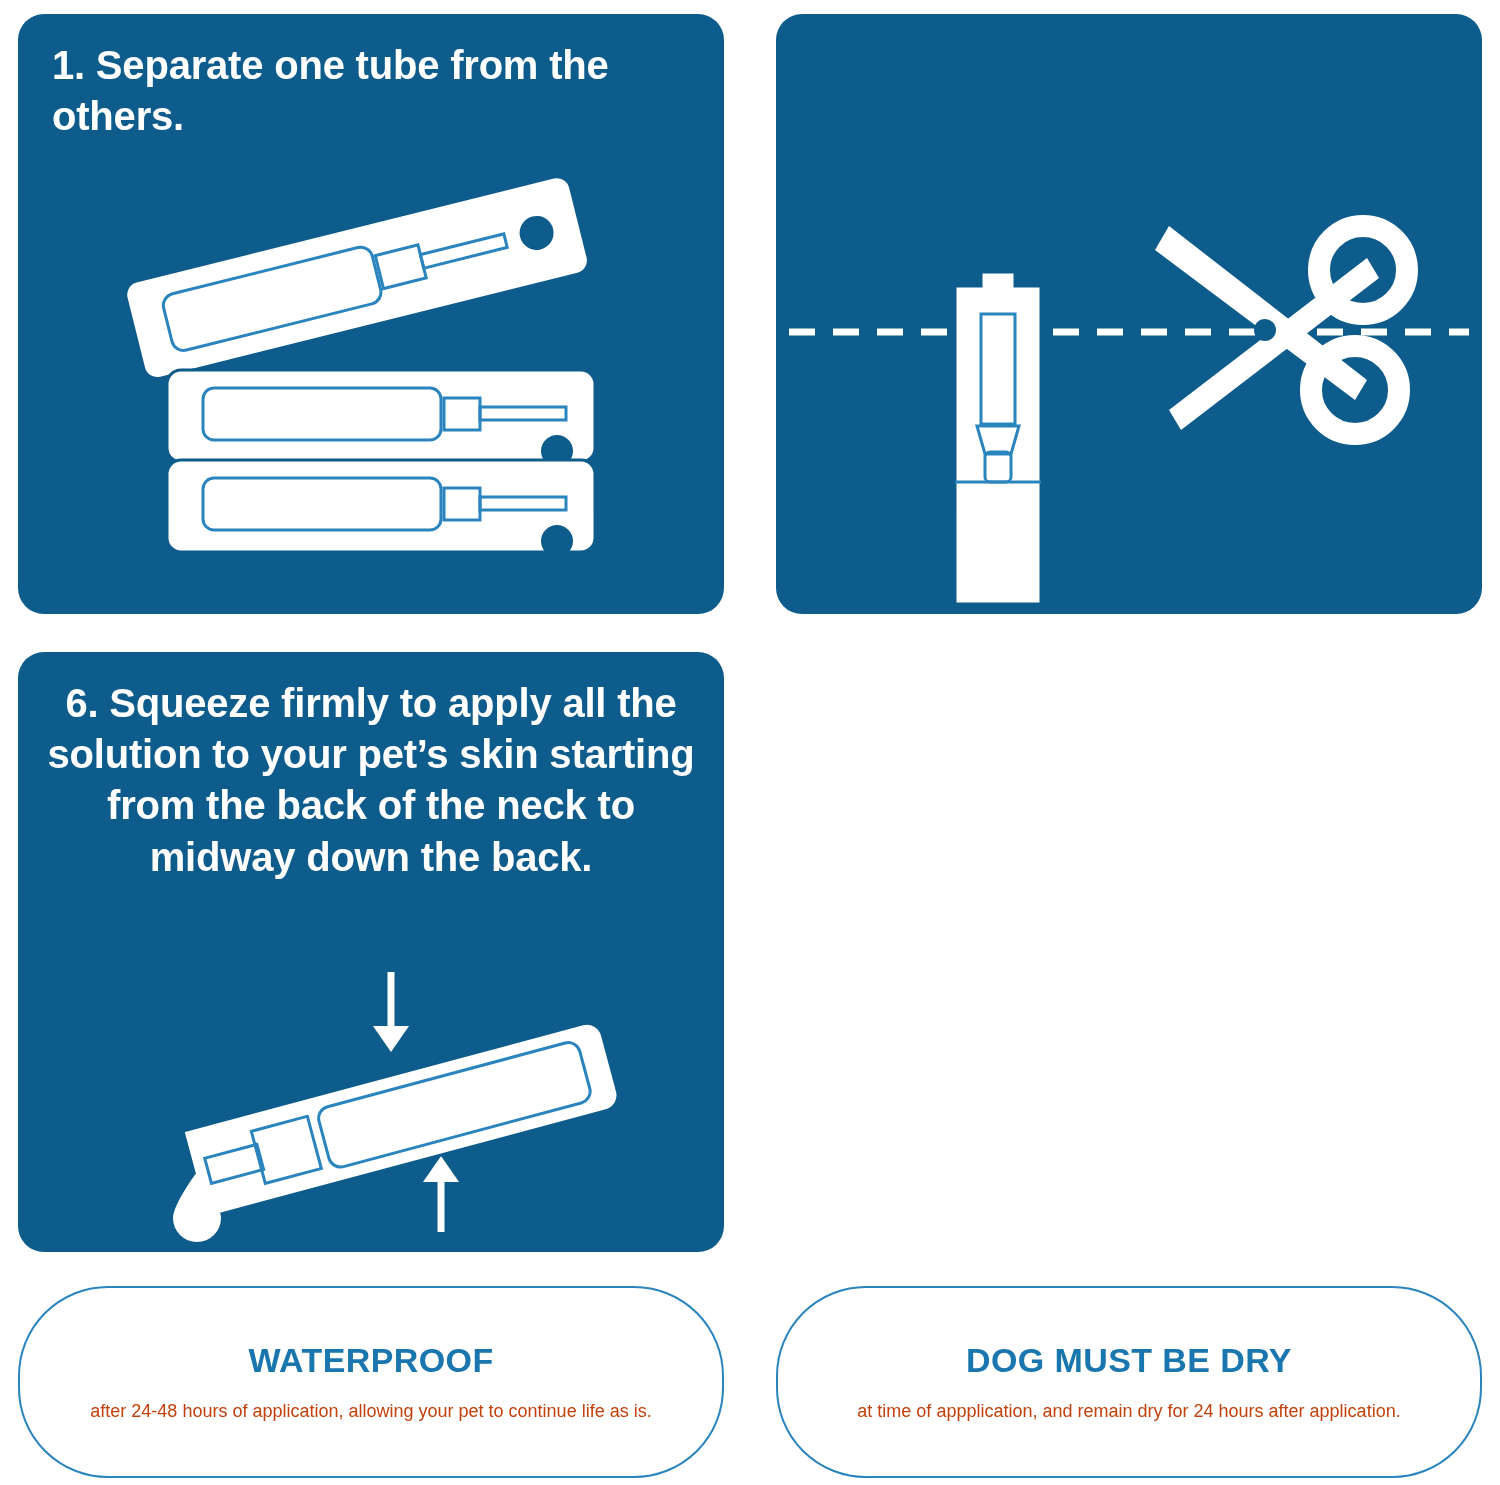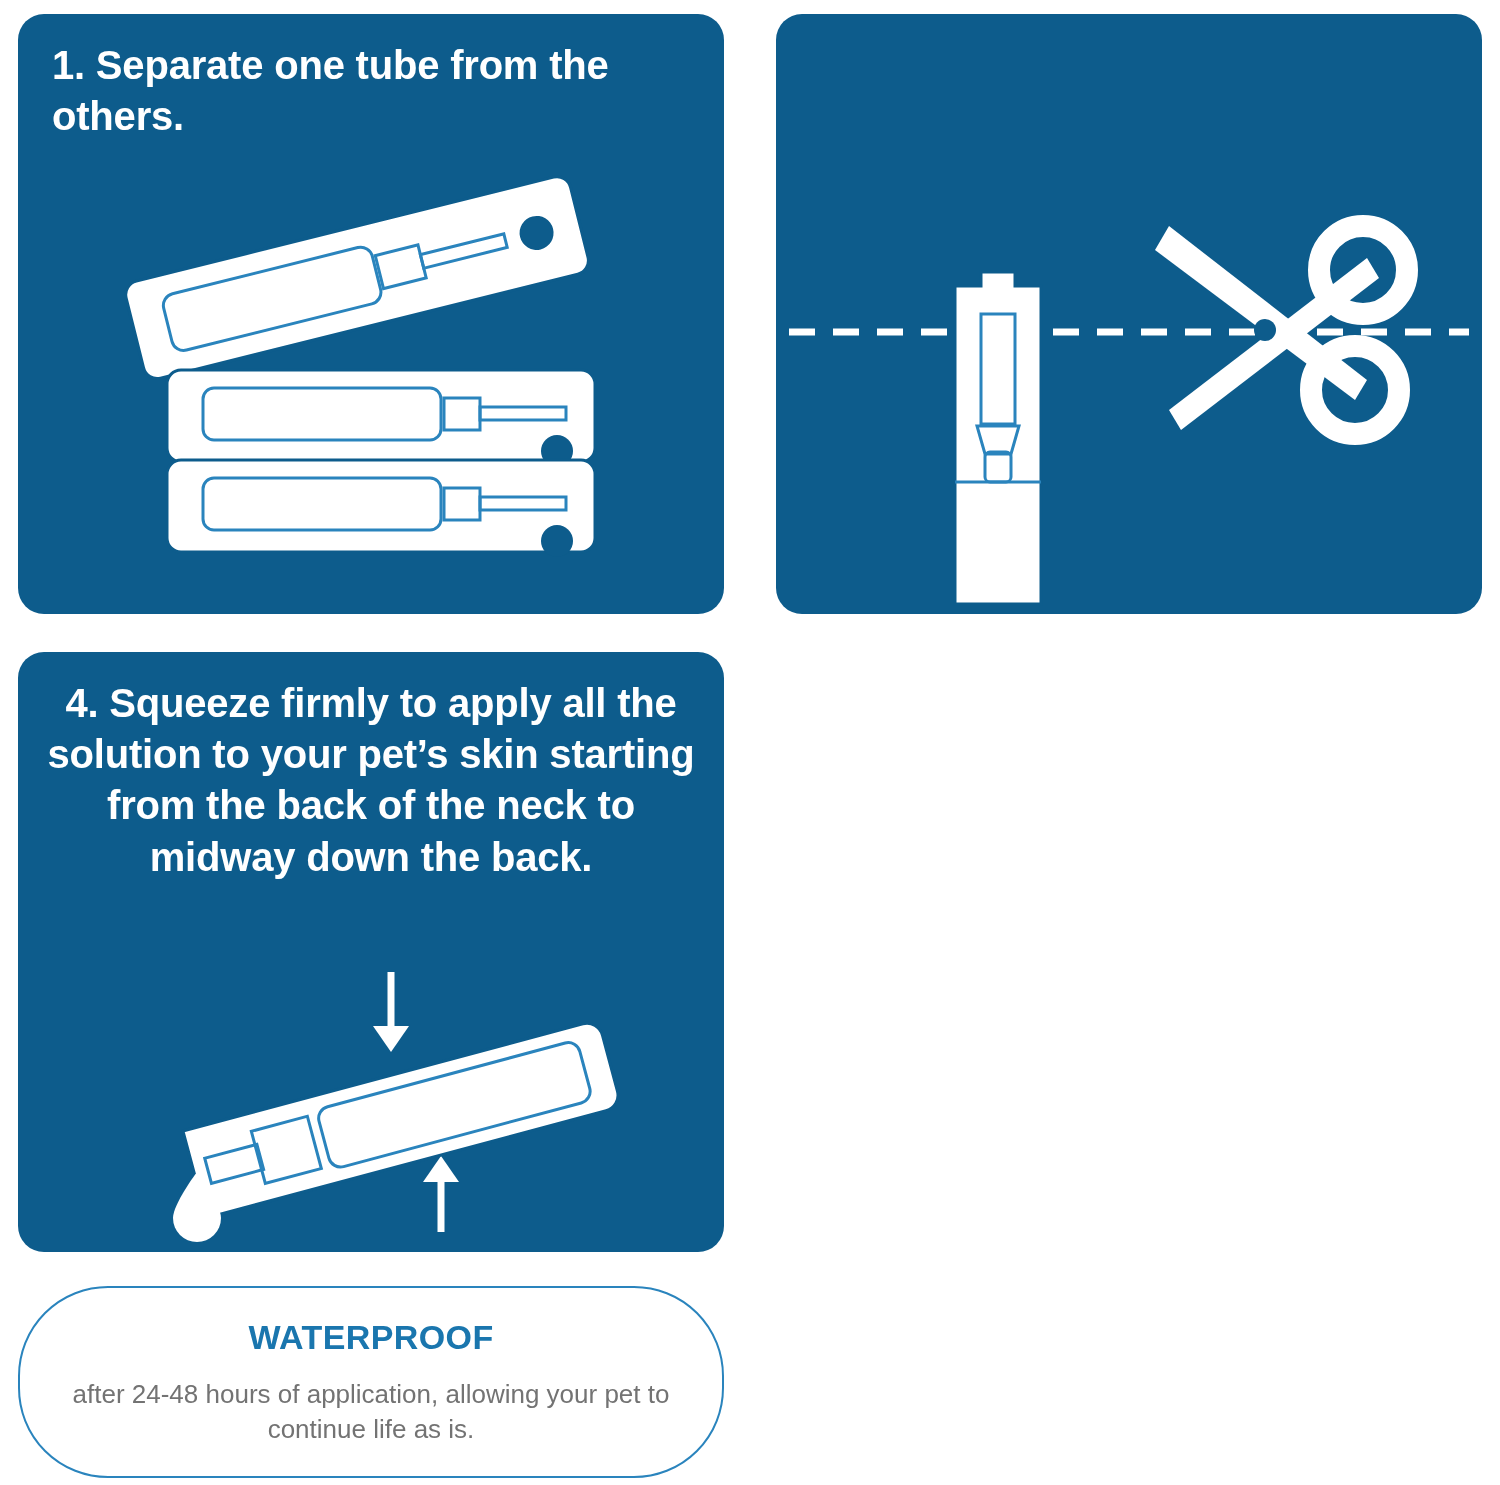--- a/index.html
+++ b/index.html
@@ -78,22 +78,22 @@
     text-align: center;
   }
   .pill-title {
     color: #1a76ae;
     font-size: 34px;
     font-weight: bold;
     letter-spacing: 0.4px;
     margin-bottom: 20px;
   }
   .pill-sub {
-    color: #737373;
-    font-size: 26px;
+    color: #c2410c;
+    font-size: 18px;
     line-height: 1.32;
   }
 </style>
 </head>
 <body>
 
 <div class="sheet">
 
   <div class="grid">
 
@@ -172,25 +172,29 @@
               <path d="M166 430 h414 a16 16 0 0 1 16 16 v58 a16 16 0 0 1 -16 16 h-414 z"></path>
               <rect x="300" y="444" width="270" height="62" rx="12" fill="none" stroke="#2a84bd" stroke-width="3"></rect>
               <path d="M232 448 h58 v54 h-58 z" fill="none" stroke="#2a84bd" stroke-width="3"></path>
               <path d="M180 462 h54 v26 h-54 z" fill="none" stroke="#2a84bd" stroke-width="3"></path>
             </g>
           </g>
 
           <path d="M176 520 C176 520 152 552 152 566 a24 24 0 0 0 48 0 C200 552 176 520 176 520 z" fill="#ffffff"></path>
         </svg>
       </div>
-      <div class="panel-text">4. Squeeze firmly to apply all the solution to your pet’s skin starting from the back of the neck to midway down the back.</div>
+      <div class="panel-text">6. Squeeze firmly to apply all the solution to your pet’s skin starting from the back of the neck to midway down the back.</div>
     </div>
 
   </div>
 
   <div class="footer">
     <div class="pill">
       <div class="pill-title">WATERPROOF</div>
       <div class="pill-sub">after 24-48 hours of application, allowing your pet to continue life as is.</div>
     </div>
+    <div class="pill">
+      <div class="pill-title">DOG MUST BE DRY</div>
+      <div class="pill-sub">at time of appplication, and remain dry for 24 hours after application.</div>
+    </div>
   </div>
 
 </div>
 
 </body></html>

